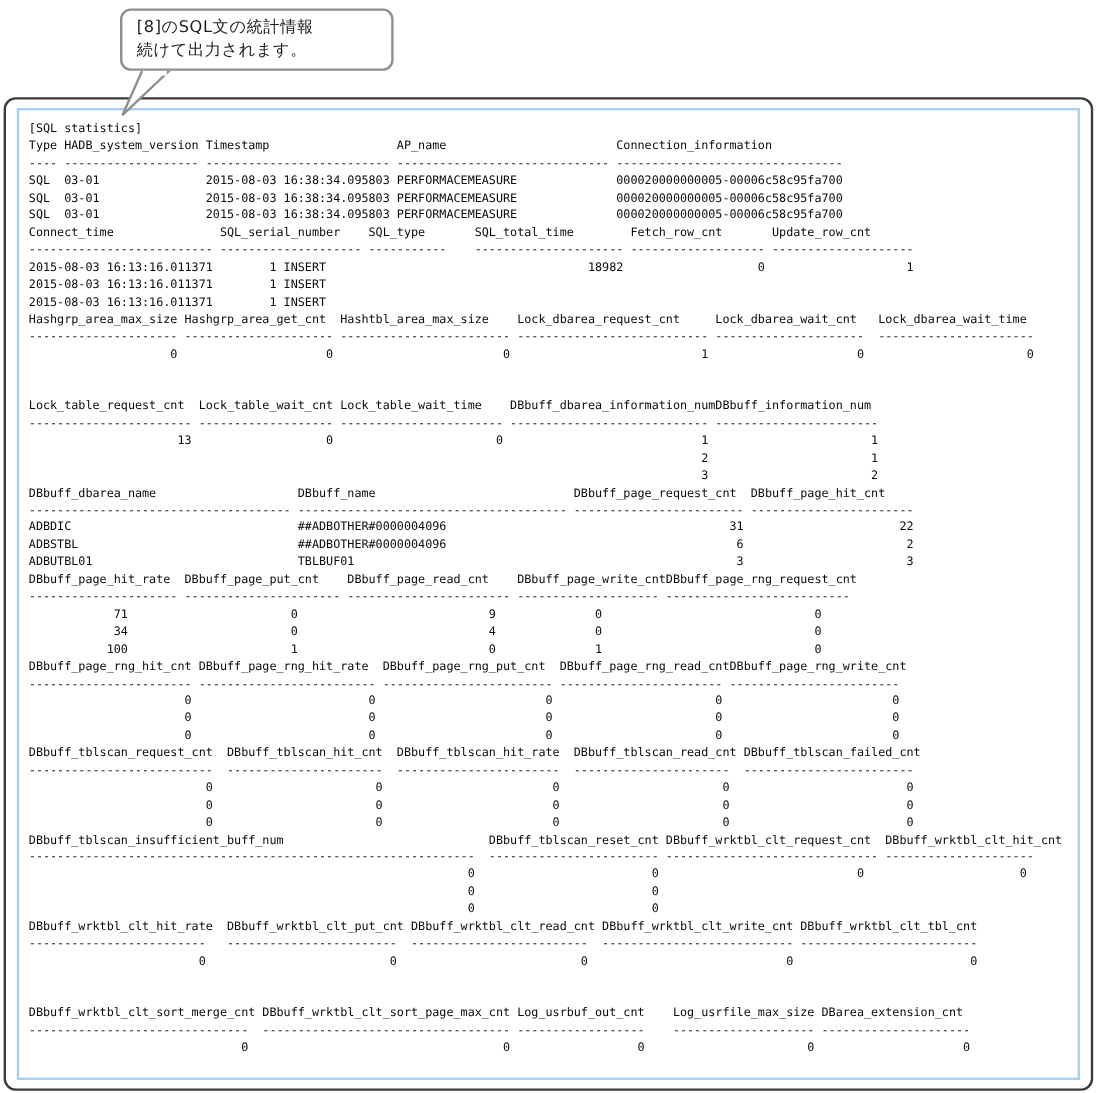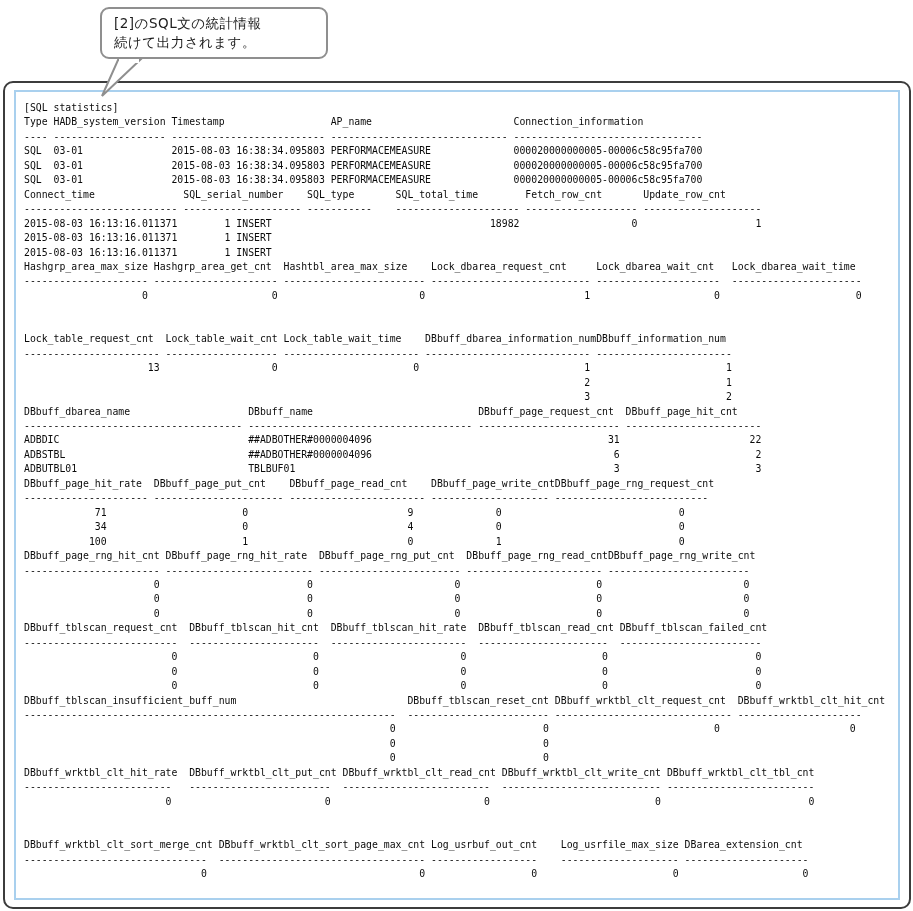--- a/index.html
+++ b/index.html
@@ -24,21 +24,21 @@
            font-family:"DejaVu Sans Mono","Liberation Mono",monospace;
            font-size:9.8px;line-height:14.45px;color:#0a0a0a;
            white-space:pre;overflow:hidden;}
 </style>
 </head>
 <body>
 
 <div class="page">
 
   <div class="callout">
-    <div class="line">[2]のSQL文の統計情報</div>
+    <div class="line">[8]のSQL文の統計情報</div>
     <div class="line">続けて出力されます。</div>
   </div>
 
   <svg class="callout-tail" width="52" height="40" viewBox="0 0 52 40">
     <polygon points="25,1 47,1 9,37" fill="#ffffff" stroke="#8f8f8f" stroke-width="2"></polygon>
     <rect x="26" y="0" width="20" height="4" fill="#ffffff" stroke="none"></rect>
   </svg>
 
   <div class="outer-box">
     <div class="inner-box">

